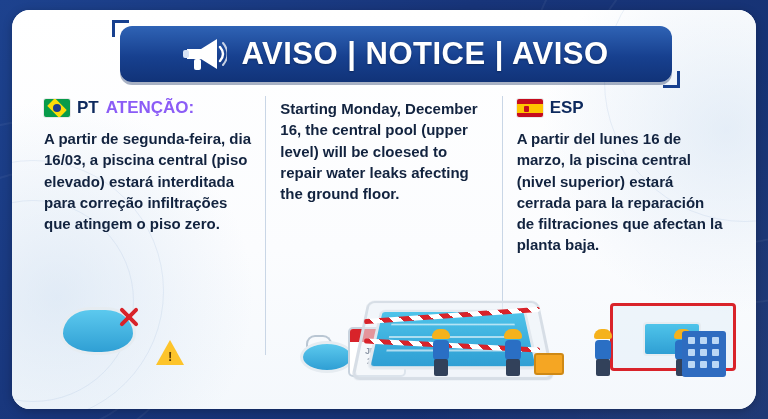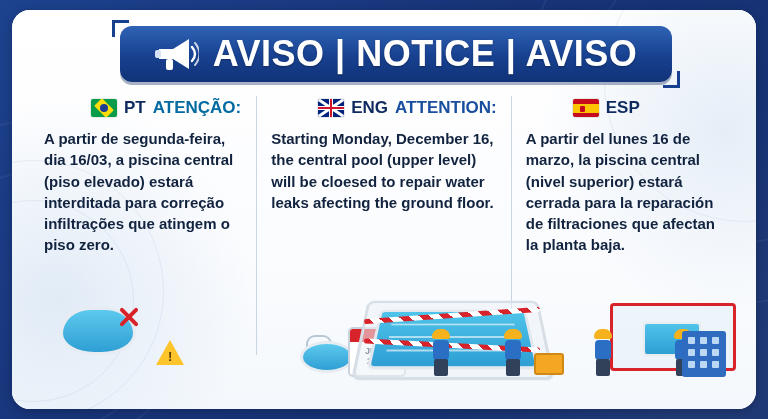--- a/index.html
+++ b/index.html
@@ -87,21 +87,21 @@
   .bc-br { right: -8px; bottom: -6px; border-width: 0 3px 3px 0; }
 
   .megaphone {
     width: 46px;
     height: 38px;
     flex: 0 0 auto;
     margin-left: -2px;
   }
   .banner-title {
     color: #ffffff;
-    font-size: 36px;
+    font-size: 31px;
     font-weight: bold;
     letter-spacing: 0.5px;
     white-space: nowrap;
     text-shadow: 0 1px 2px rgba(0,0,0,0.3);
   }
 
   
   .cols {
     position: absolute;
     left: 18px;
@@ -120,40 +120,39 @@
     width: 1px;
     background: #c9d6e6;
     margin: 6px 0 14px 0;
     flex: 0 0 1px;
   }
   .col-head {
     display: flex;
     align-items: center;
     gap: 7px;
     margin-bottom: 10px;
-    margin-left: 47px;
   }
   .flag {
     width: 26px;
     height: 18px;
     border-radius: 2px;
     flex: 0 0 auto;
     overflow: hidden;
     position: relative;
     box-shadow: 0 0 0 1px rgba(0,0,0,0.08);
   }
   .lang {
     font-size: 17px;
     font-weight: bold;
     color: #0e2a5e;
   }
   .attn {
     font-size: 17px;
     font-weight: bold;
-    color: #0369a1;
+    color: #8b5cf6;
   }
   .eng .attn { color: #1a4fa0; }
   .body-text {
     font-size: 15px;
     line-height: 1.42;
     color: #12233f;
     font-weight: bold;
     margin: 0 0 13px 0;
   }
   .body-text.sub { margin-bottom: 0; }
@@ -435,32 +434,20 @@
           </div>
           <span class="lang">PT</span>
           <span class="attn">ATENÇÃO:</span>
         </div>
         <p class="body-text">A partir de segunda-feira, dia 16/03, a piscina central (piso elevado) estará interditada para correção infiltrações que atingem o piso zero.</p>
       </div>
 
       <div class="divider"></div>
 
       <div class="col eng">
-        <div class="col-head">
-          <div class="flag flag-uk">
-            <div class="d1"></div>
-              <div class="d2"></div>
-            <div class="cv"></div>
-              <div class="ch"></div>
-            <div class="cv2"></div>
-              <div class="ch2"></div>
-          </div>
-          <span class="lang">ENG</span>
-          <span class="attn">ATTENTION:</span>
-        </div>
         <p class="body-text">Starting Monday, December 16, the central pool (upper level) will be cloesed to repair water leaks afecting the ground floor.</p>
       </div>
 
       <div class="divider"></div>
 
       <div class="col esp">
         <div class="col-head">
           <div class="flag flag-es">
             <div class="band"></div>
               <div class="crest"></div>

